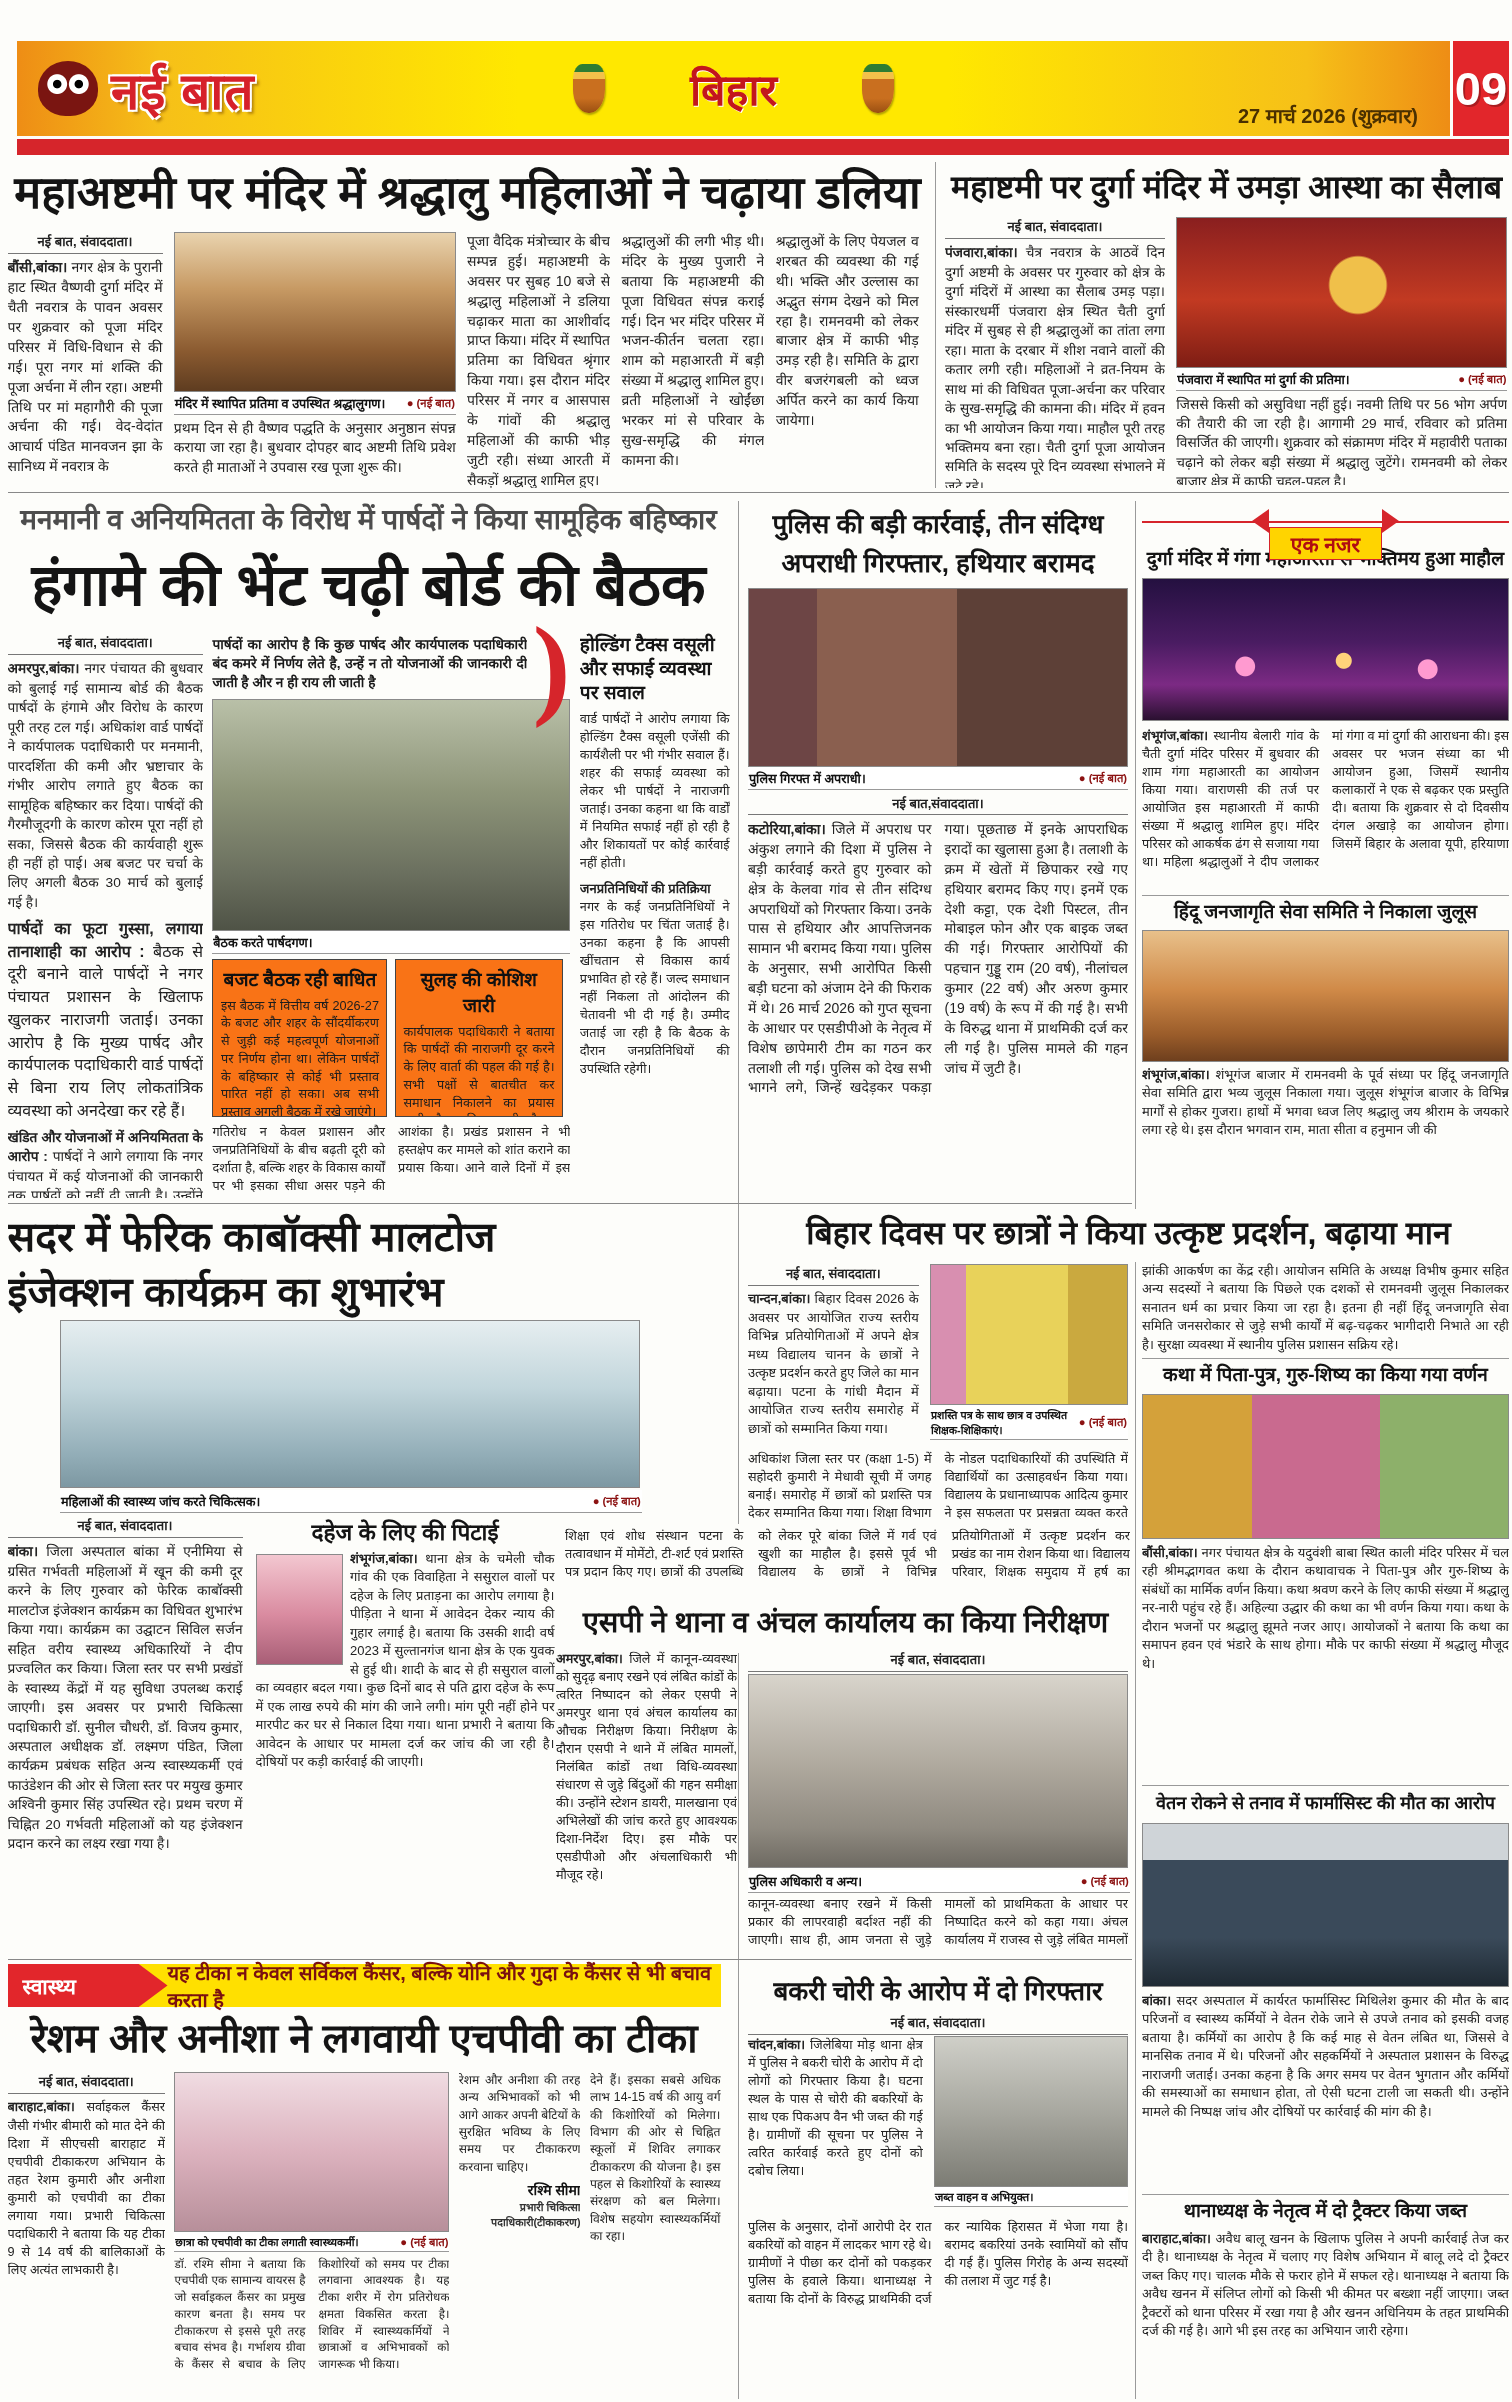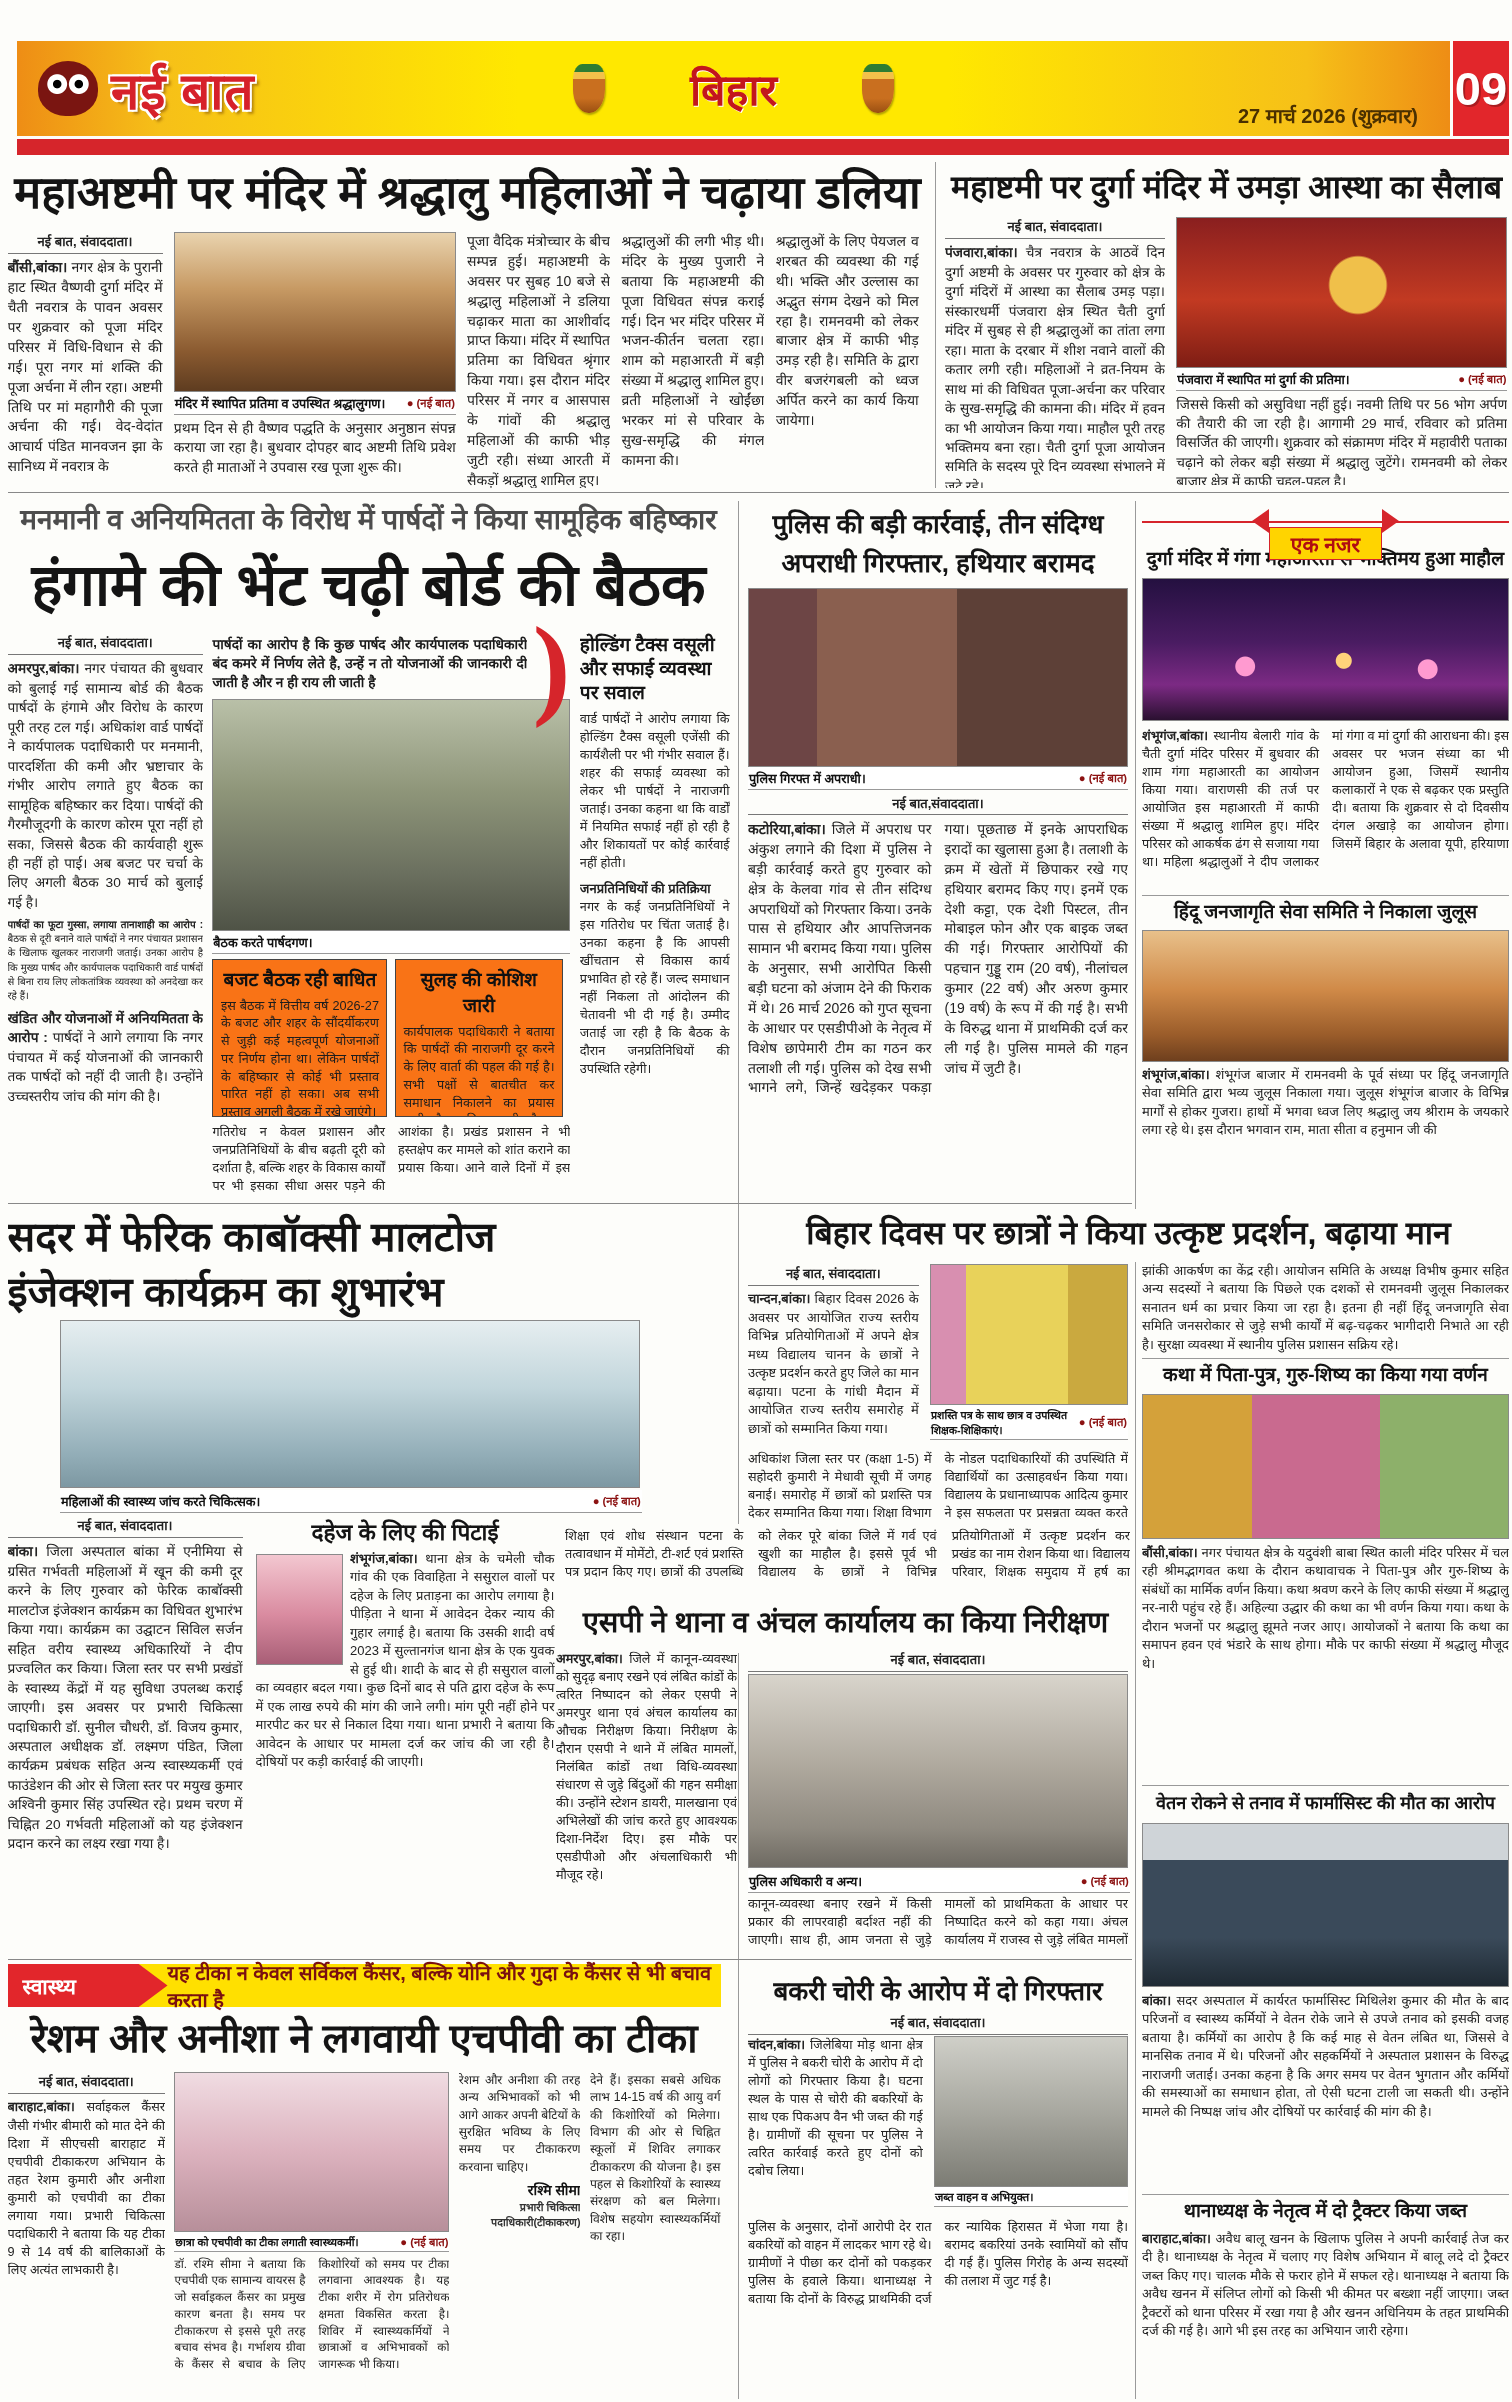--- a/index.html
+++ b/index.html
@@ -133,21 +133,21 @@
   </div>
 
   <div class="abs divider-h" style="left:7.5px;top:492px;width:1501px;"></div>
 
   <div class="abs kicker" style="left:7.5px;top:501px;width:722px;height:38px;font-size:28px;line-height:38px;">मनमानी व अनियमितता के विरोध में पार्षदों ने किया सामूहिक बहिष्कार</div>
   <div class="abs hl" style="left:7.5px;top:542px;width:722px;height:85px;font-size:58px;line-height:85px;">हंगामे की भेंट चढ़ी बोर्ड की बैठक</div>
   <div class="abs" style="left:7.5px;top:633px;width:722px;height:565px;display:flex;gap:9.4px;">
     <div class="clip" style="width:196px;height:565px;">
       <div class="byline">नई बात, संवाददाता।</div>
       <p class="body-text" style="font-size:13.7px;"><b>अमरपुर,बांका।</b> <span>नगर पंचायत की बुधवार को बुलाई गई सामान्य बोर्ड की बैठक पार्षदों के हंगामे और विरोध के कारण पूरी तरह टल गई। अधिकांश वार्ड पार्षदों ने कार्यपालक पदाधिकारी पर मनमानी, पारदर्शिता की कमी और भ्रष्टाचार के गंभीर आरोप लगाते हुए बैठक का सामूहिक बहिष्कार कर दिया। पार्षदों की गैरमौजूदगी के कारण कोरम पूरा नहीं हो सका, जिससे बैठक की कार्यवाही शुरू ही नहीं हो पाई। अब बजट पर चर्चा के लिए अगली बैठक 30 मार्च को बुलाई गई है।</span></p>
-      <p class="body-text" style="font-size:10px;margin-top:5.6px;"><b>पार्षदों का फूटा गुस्सा, लगाया तानाशाही का आरोप :</b> <span>बैठक से दूरी बनाने वाले पार्षदों ने नगर पंचायत प्रशासन के खिलाफ खुलकर नाराजगी जताई। उनका आरोप है कि मुख्य पार्षद और कार्यपालक पदाधिकारी वार्ड पार्षदों से बिना राय लिए लोकतांत्रिक व्यवस्था को अनदेखा कर रहे हैं।</span></p>
+      <p class="body-text" style="font-size:16px;margin-top:5.6px;"><b>पार्षदों का फूटा गुस्सा, लगाया तानाशाही का आरोप :</b> <span>बैठक से दूरी बनाने वाले पार्षदों ने नगर पंचायत प्रशासन के खिलाफ खुलकर नाराजगी जताई। उनका आरोप है कि मुख्य पार्षद और कार्यपालक पदाधिकारी वार्ड पार्षदों से बिना राय लिए लोकतांत्रिक व्यवस्था को अनदेखा कर रहे हैं।</span></p>
       <p class="body-text" style="font-size:13.7px;margin-top:5.6px;"><b>खंडित और योजनाओं में अनियमितता के आरोप :</b> <span>पार्षदों ने आगे लगाया कि नगर पंचायत में कई योजनाओं की जानकारी तक पार्षदों को नहीं दी जाती है। उन्होंने उच्चस्तरीय जांच की मांग की है।</span></p>
     </div>
     <div style="width:358px;">
       <div class="pullquote" style="height:66px;">
         <div class="pq-text clip" style="height:62px;">पार्षदों का आरोप है कि कुछ पार्षद और कार्यपालक पदाधिकारी बंद कमरे में निर्णय लेते है, उन्हें न तो योजनाओं की जानकारी दी जाती है और न ही राय ली जाती है</div>
         <div class="pq-paren">)</div>
       </div>
       <div class="photo ph-meeting" style="width:358px;height:232px;"></div>
       <div class="caption">
           <span>बैठक करते पार्षदगण।</span>

